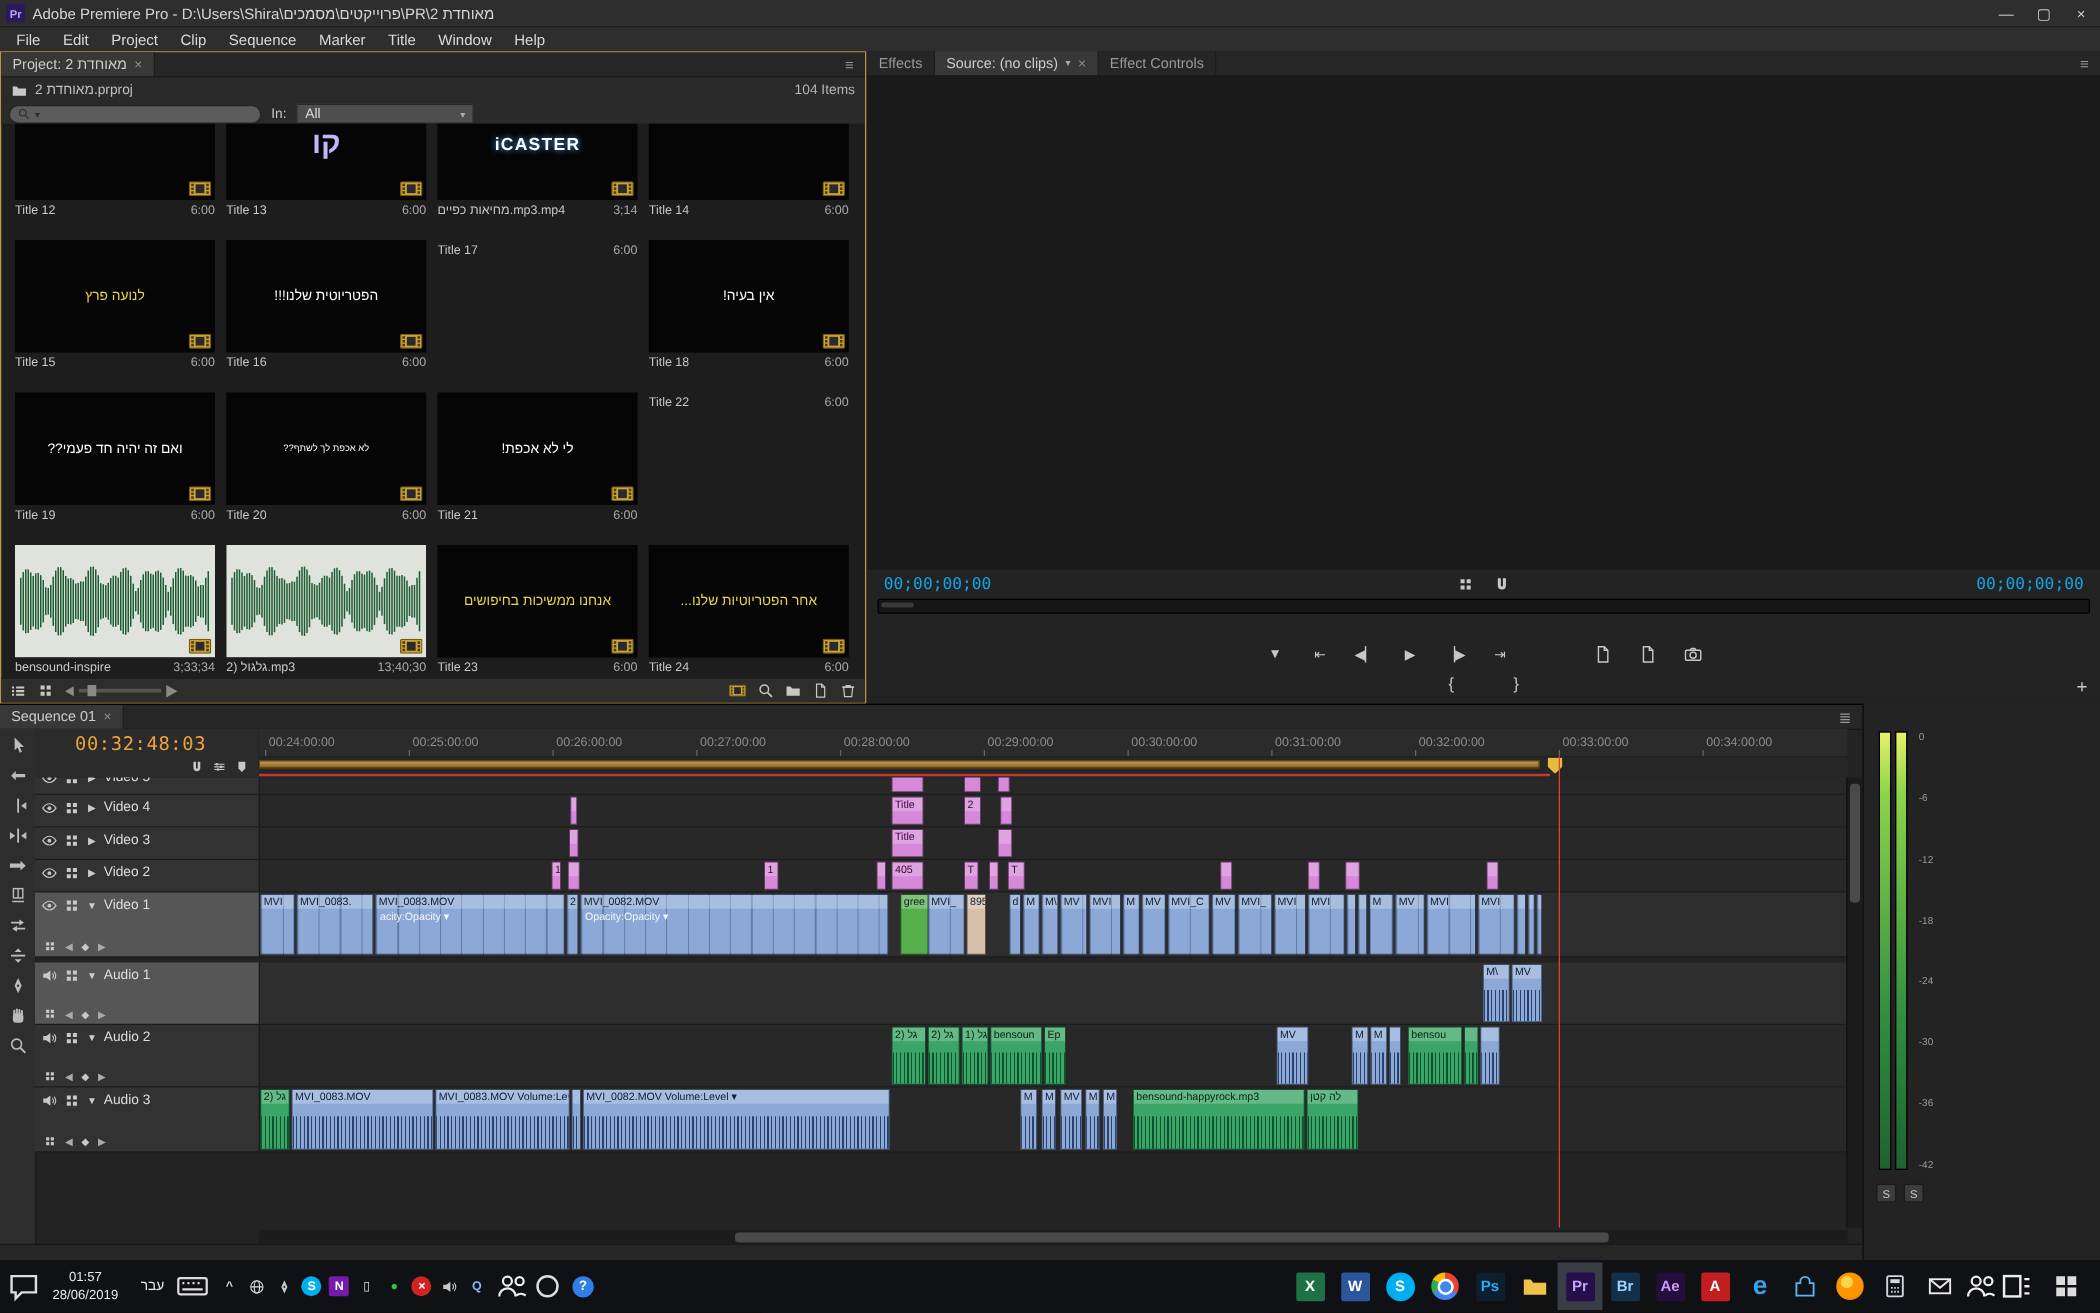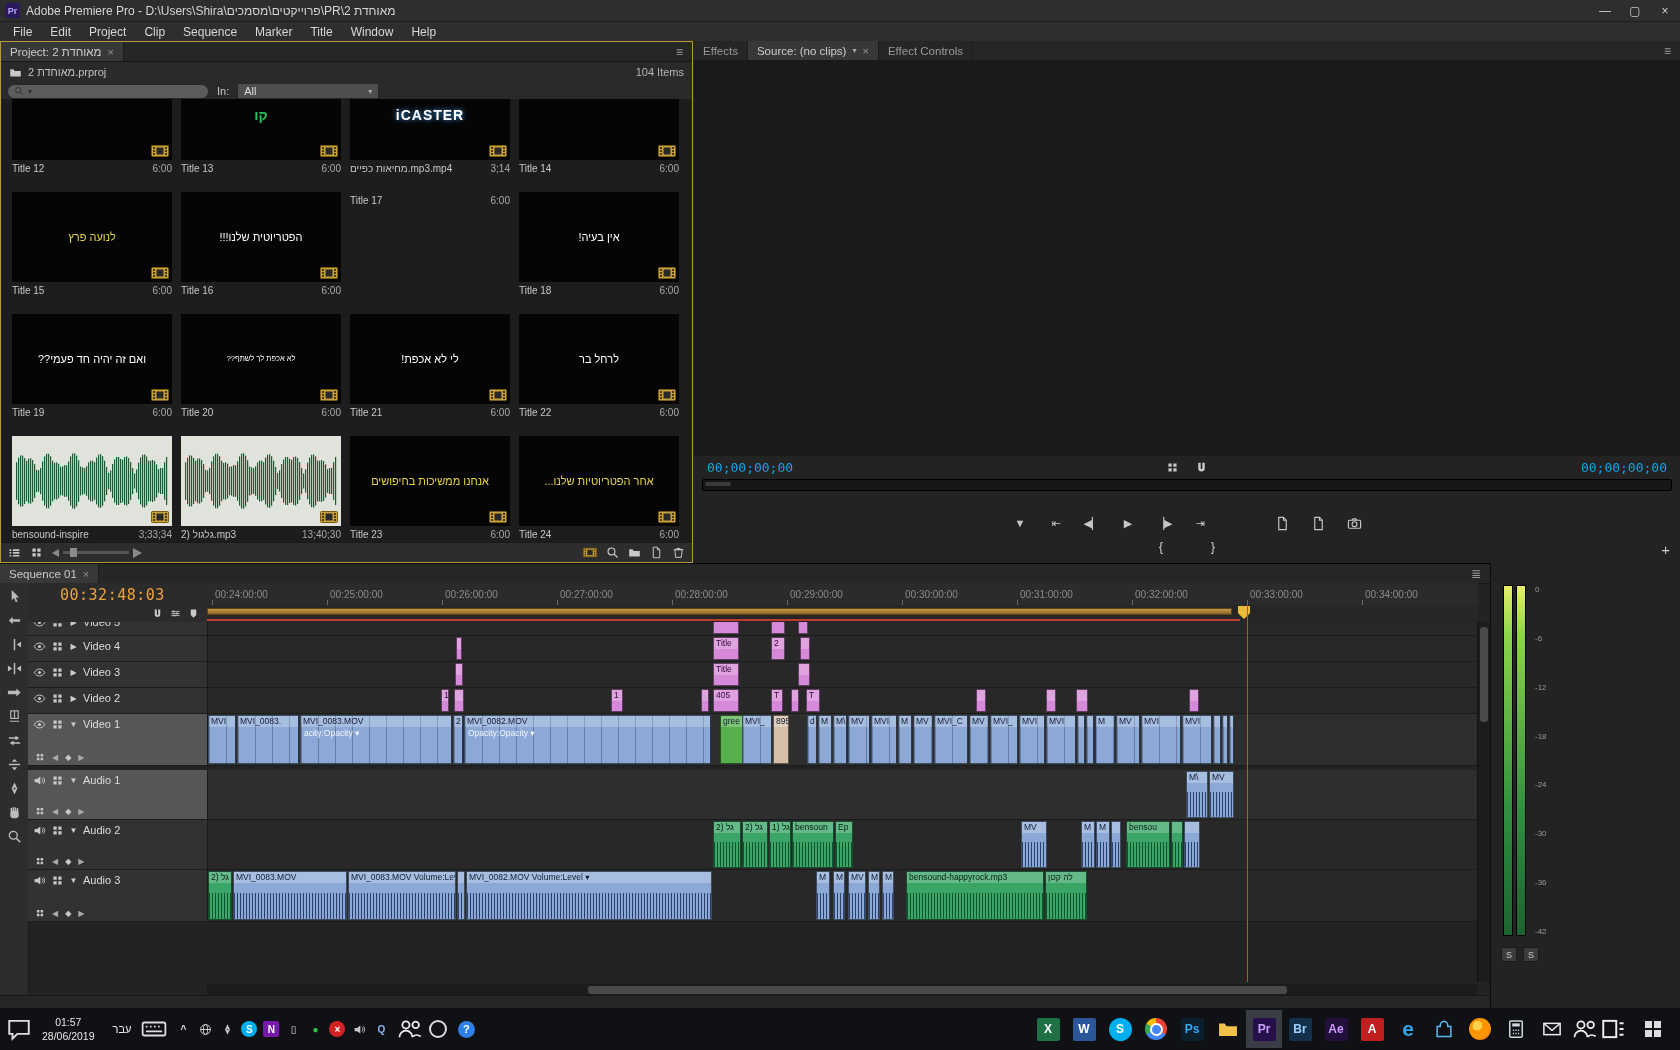--- a/index.html
+++ b/index.html
@@ -37,21 +37,21 @@
   .search-box svg *{stroke:#2d2d2d}
   .search-box .dd{color:#2d2d2d}
   .filter-dd{width:128px;height:14px;background:#4e4e4e;border:1px solid #282828;display:flex;align-items:center;padding:0 6px;color:#ddd}
   .filter-dd .dd{margin-left:auto}
   .proj-grid-wrap{position:absolute;top:57px;left:1px;right:1px;bottom:19px;overflow:hidden;background:#1d1d1d}
   #proj-grid{position:absolute;left:10px;top:-29px;display:grid;grid-template-columns:repeat(4,160px);
              grid-auto-rows:104px;column-gap:9px;row-gap:18px}
   .thumb{width:160px;height:90px;background:#050505;position:relative;overflow:hidden;display:flex;align-items:center;justify-content:center}
   .tt{font-size:11px;text-align:center;padding:0 12px;line-height:1.35;direction:rtl}
   .tt.small{font-size:7.5px;padding:0 22px}
-  .logo-text{color:#22c55e;font-size:14px;font-weight:bold;direction:rtl}
+  .logo-text{color:#c4b5fd;font-size:24px;font-weight:bold;direction:rtl}
   .ic-text{color:#fff;font-weight:bold;font-size:14px;letter-spacing:1px;text-shadow:0 0 5px #4aa3ff}
   .wv{position:absolute;inset:0;background:#dfe3dc}
   .film-badge{position:absolute;right:3px;bottom:3px;width:18px;height:12px}
   .clabel{height:14px;display:flex;font-size:10px;color:#c8c8c8;padding-top:3px}
   .nm{overflow:hidden;white-space:nowrap;max-width:112px;text-overflow:ellipsis}
   .du{margin-left:auto;color:#aaa}
   .proj-toolbar{position:absolute;left:0;right:0;bottom:0;height:19px;background:#2d2d2d;border-top:1px solid #1a1a1a;
                 display:flex;align-items:center;padding:0 7px;gap:9px}
   .pt-spacer{flex:1}
   .zoom-slider{display:flex;align-items:center;gap:4px}
@@ -415,33 +415,20 @@
                     <rect x="14" y="8" width="2" height="2" fill="#4a3a08"></rect>
                     <rect x="5.5" y="2.5" width="7" height="7" fill="#2a2a2a"></rect>
                   </svg></div>
               </div>
               <div class="clabel">
                 <span class="nm">Title 21</span>
                 <span class="du">6:00</span>
               </div>
             </div>
             <div class="cell">
-              <div class="thumb">
-                <div class="tt" style="color: rgb(255, 255, 255);">לרחל בר</div>
-                <div class="film-badge"><svg viewBox="0 0 18 12">
-                    <rect x="0.5" y="0.5" width="17" height="11" rx="1" fill="#caa23a" stroke="#7a5c10"></rect>
-                    <rect x="2" y="2" width="2" height="2" fill="#4a3a08"></rect>
-                    <rect x="2" y="5" width="2" height="2" fill="#4a3a08"></rect>
-                    <rect x="2" y="8" width="2" height="2" fill="#4a3a08"></rect>
-                    <rect x="14" y="2" width="2" height="2" fill="#4a3a08"></rect>
-                    <rect x="14" y="5" width="2" height="2" fill="#4a3a08"></rect>
-                    <rect x="14" y="8" width="2" height="2" fill="#4a3a08"></rect>
-                    <rect x="5.5" y="2.5" width="7" height="7" fill="#2a2a2a"></rect>
-                  </svg></div>
-              </div>
               <div class="clabel">
                 <span class="nm">Title 22</span>
                 <span class="du">6:00</span>
               </div>
             </div>
             <div class="cell">
               <div class="thumb">
                 <svg class="wv" viewBox="0 0 160 90" preserveAspectRatio="none">
                   <rect x="4" y="26.223486772629947" width="1.2" height="37.553026454740106" fill="#1d5c33"></rect>
                   <rect x="6" y="21.647051443117988" width="1.2" height="46.705897113764024" fill="#1d5c33"></rect>

